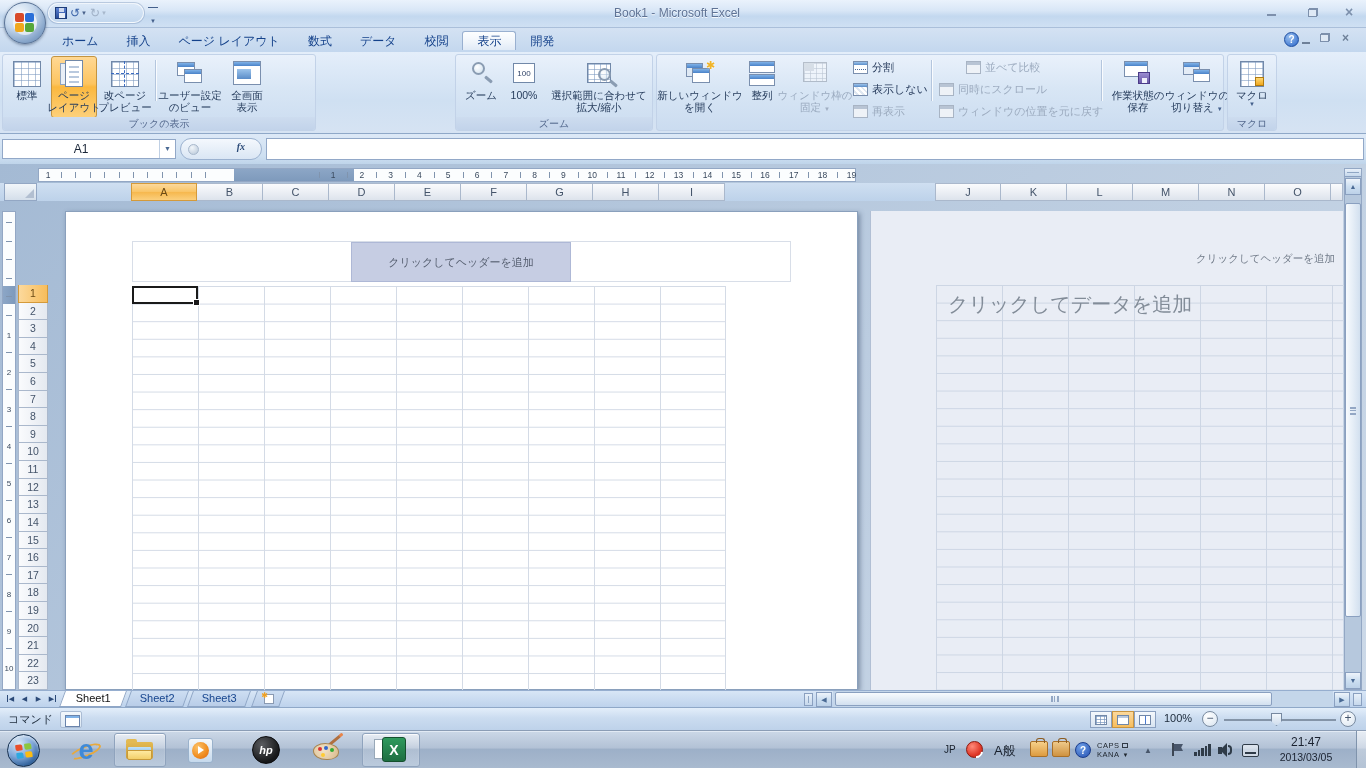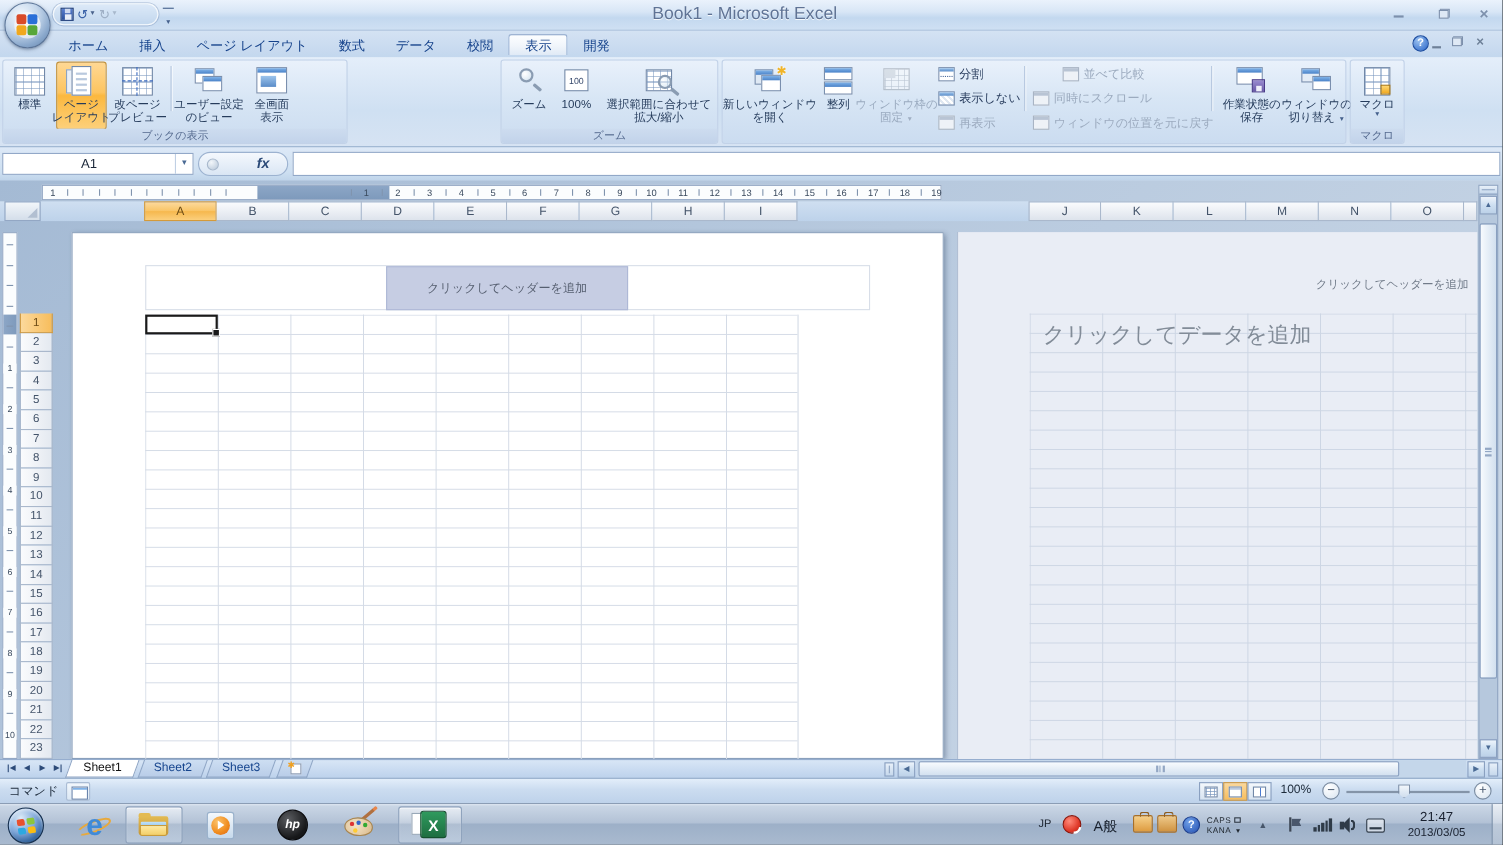--- a/index.html
+++ b/index.html
@@ -23,21 +23,21 @@
   .qbtn{display:flex;align-items:center;font-size:12px;color:#3a62a8;line-height:18px;}
   .qbtn .dd{font-size:6px;color:#4a628c;margin-left:1px;}
   .qbtn.grayed{color:#9fb0c6;} .qbtn.grayed .dd{color:#a8b8cc;}
   #qat-save-glyph{width:12px;height:12px;background:linear-gradient(#5a7fd0,#2a4f9a);border:1px solid #1e3c78;position:relative;}
   #qat-save-glyph::before{content:"";position:absolute;left:3px;bottom:0;width:6px;height:5px;background:#e8eef8;}
   #qat-save-glyph::after{content:"";position:absolute;left:3px;top:0;width:5px;height:4px;background:#cdd9f0;}
   #qat-more{position:absolute;left:148px;top:7px;width:10px;text-align:center;}
   #qat-more .bar{display:block;border-top:1px solid #44608c;margin-bottom:1px;}
   #qat-more .dd{font-size:6px;color:#44608c;line-height:4px;}
   #window-title{position:absolute;left:0;right:12px;top:0;height:24px;text-align:center;line-height:26px;
-    font-size:16px;color:#5f7395;text-shadow:0 1px 0 rgba(255,255,255,.8);}
+    font-size:12px;color:#5f7395;text-shadow:0 1px 0 rgba(255,255,255,.8);}
   .wctl{position:absolute;top:6px;height:15px;color:#7d90ac;text-align:center;}
   #win-min-bar{width:9px;border-bottom:2px solid #7d90ac;height:10px;}
   .restore-ico{position:relative;width:10px;height:9px;}
   .restore-ico::before{content:"";position:absolute;right:0;top:0;width:7px;height:6px;border:1px solid #7d90ac;}
   .restore-ico::after{content:"";position:absolute;left:0;bottom:0;width:7px;height:6px;border:1px solid #7d90ac;background:#dfe9f5;}
   .close-x{font-size:14px;font-weight:bold;line-height:13px;}
 
   
   #ribbon-tab-row{position:absolute;left:0;top:28px;width:1366px;height:24px;
     background:linear-gradient(#d4e2f3,#c3d7ee);}
@@ -109,22 +109,22 @@
   #formula-bar{position:absolute;left:0;top:134px;width:1366px;height:30px;
     background:linear-gradient(#dde9f7,#cddff1 75%,#bfd4ea);}
   #name-box{position:absolute;left:2px;top:5px;width:174px;height:20px;background:#fff;border:1px solid #92a8c8;}
   #name-box-value{position:absolute;left:0;top:0;width:156px;text-align:center;font-size:12px;line-height:18px;color:#1a2638;}
   #name-box-dd{position:absolute;right:0;top:0;width:16px;height:18px;border-left:1px solid #c0d0e4;
     font-size:7px;color:#4a6a94;text-align:center;line-height:18px;}
   #fx-pill{position:absolute;left:180px;top:4px;width:82px;height:22px;border-radius:11px;
     border:1px solid #9cb2d0;background:linear-gradient(#f4f8fd,#dae6f4);}
   #fx-dot{position:absolute;left:7px;top:5px;width:11px;height:11px;border-radius:50%;
     background:radial-gradient(circle at 35% 30%,#f2f6fa,#b6c6d8);border:1px solid #a8b8cc;}
-  #fx-label{position:absolute;right:16px;top:2px;font-family:Liberation Sans, sans-serif;font-style:italic;font-weight:bold;
-    font-size:13px;color:#2b4a78;}
+  #fx-label{position:absolute;right:16px;top:2px;font-family:Liberation Serif, serif;font-style:italic;font-weight:bold;
+    font-size:10px;color:#2b4a78;}
   #formula-input{position:absolute;left:266px;top:4px;right:2px;height:22px;background:#fff;border:1px solid #92a8c8;}
 
   
   #sheet-area{position:absolute;left:0;top:164px;width:1366px;height:526px;overflow:hidden;
     background:linear-gradient(135deg,#a4bad4 0%,#b7c9de 45%,#ccd9e8 100%);}
   #header-band{position:absolute;left:0;top:19px;width:1343px;height:18px;background:linear-gradient(#cfdff1,#bdd2ea);}
   #ruler-h{position:absolute;left:38px;top:4px;width:818px;height:14px;background:#fbfdfe;border:1px solid #93a7c4;}
   #ruler-h-dark{position:absolute;left:195px;top:0;width:120px;height:12px;background:linear-gradient(#8ca6c6,#7e9abc);}
   .htick{position:absolute;top:3px;height:6px;width:1px;background:#8094ae;}
   .hnum{position:absolute;top:1px;font-size:8.5px;line-height:10px;color:#3a4a5e;transform:translateX(-50%);}

